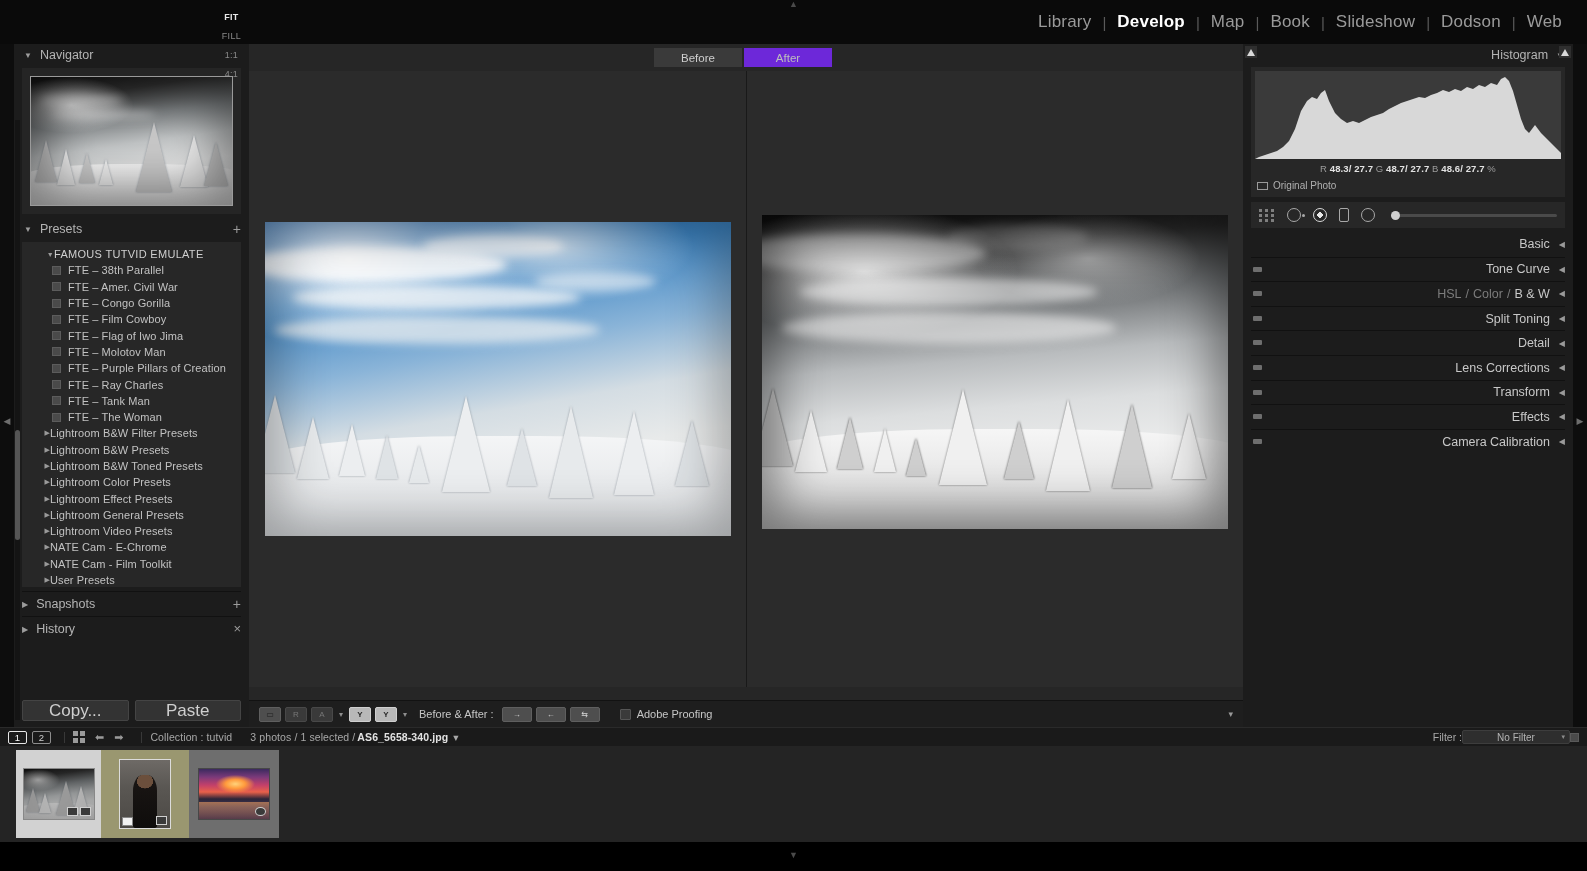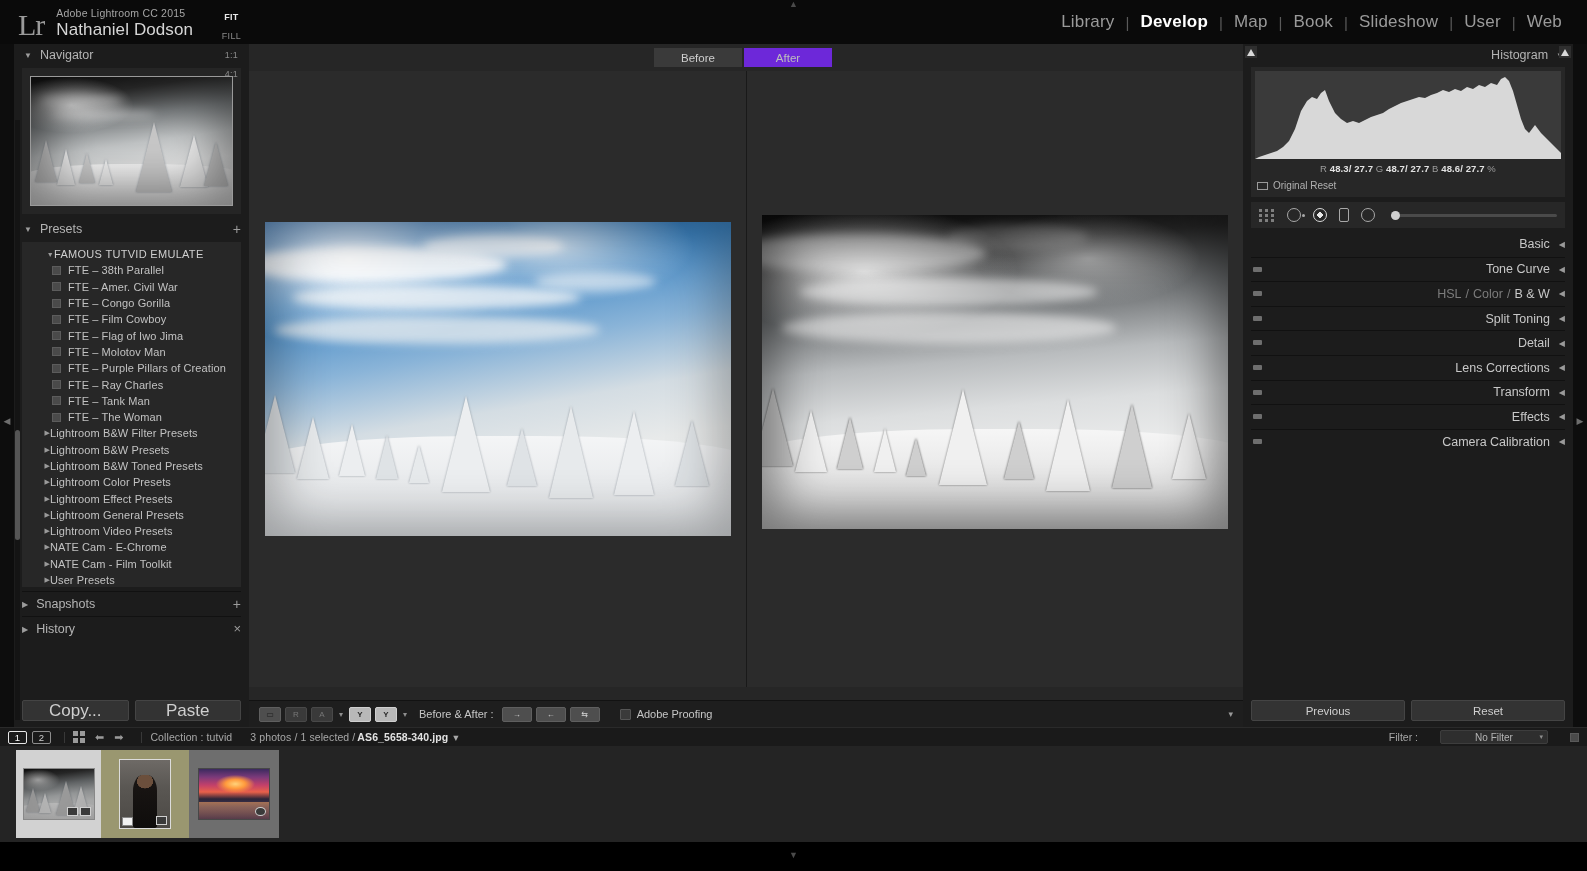--- a/index.html
+++ b/index.html
@@ -240,21 +240,21 @@
     color: #cfcfcf; font-size: 9.5px; display: inline-flex; align-items: center; justify-content: center;
     margin-right: 5px;
   }
   .fs-num.sel { border-color: #e6e6e6; color: #ffffff; }
   .fs-sep { width: 1px; height: 11px; background: #383838; margin: 0 8px; }
   .grid-icon { display: grid; grid-template-columns: repeat(2, 5px); gap: 2px; margin-right: 10px; }
   .grid-icon i { width: 5px; height: 5px; background: #9a9a9a; display: block; }
   .nav-arrow { color: #9a9a9a; font-size: 11px; margin-right: 10px; }
   .fs-text { font-size: 10.5px; color: #a8a8a8; margin-right: 18px; letter-spacing: .1px; }
   .fs-text b { color: #e2e2e2; font-weight: bold; }
-  .fs-filter { margin-left: auto; display: flex; align-items: center; gap: 22px; border-radius: 7px; }
+  .fs-filter { margin-left: auto; display: flex; align-items: center; gap: 0; border-radius: 7px; }
   .fs-filter .lab { font-size: 10.5px; color: #a8a8a8; }
   .fs-select {
     width: 108px; height: 14px; background: #2e2e2e; border: 1px solid #3d3d3d; border-radius: 2px;
     color: #b4b4b4; font-size: 10px; display: flex; align-items: center; justify-content: center;
     position: relative;
   }
   .fs-select .car { position: absolute; right: 4px; font-size: 7px; color: #8e8e8e; }
   .fs-sq { width: 9px; height: 9px; background: #4a4a4a; border: 1px solid #5a5a5a; }
 
   .filmstrip {
@@ -353,39 +353,32 @@
     background: linear-gradient(180deg, rgba(255,170,100,.55), rgba(40,40,70,.7));
   }
 </style>
 </head>
 <body>
 
 <div class="app">
 
   <div class="topbar">
     <div class="topbar-handle">▲</div>
-    <div class="logo-block">
-      <div class="lr-mark">Lr</div>
-      <div class="idblock">
-        <div class="prod">Adobe Lightroom CC 2015</div>
-        <div class="user">Nathaniel Dodson</div>
-      </div>
-    </div>
     <div class="modules">
       <span class="mod">Library</span>
       <span class="sep">|</span>
       <span class="mod active">Develop</span>
       <span class="sep">|</span>
       <span class="mod">Map</span>
       <span class="sep">|</span>
       <span class="mod">Book</span>
       <span class="sep">|</span>
       <span class="mod">Slideshow</span>
       <span class="sep">|</span>
-      <span class="mod">User</span>
+      <span class="mod">Dodson</span>
       <span class="sep">|</span>
       <span class="mod">Web</span>
     </div>
   </div>
 
   <div class="edge-strip l">
     <div class="side-arrow left">◀</div>
   </div>
   <div class="edge-strip r">
     <div class="side-arrow right">▶</div>
@@ -638,21 +631,21 @@
         <span>R</span>
         <b>48.3/ 27.7</b>
         <span>G</span>
         <b>48.7/ 27.7</b>
         <span>B</span>
         <b>48.6/ 27.7</b>
         <span>%</span>
       </div>
       <div class="orig-row">
         <span class="orig-icon"></span>
-        <span>Original Reset</span>
+        <span>Original Photo</span>
       </div>
     </div>
 
     <div class="toolstrip">
       <span class="ts-dots">
           <i></i>
           <i></i>
           <i></i>
           <i></i>
           <i></i>
@@ -712,24 +705,20 @@
       <span class="sw"></span>
       <span>Effects</span>
       <span class="arw">◀</span>
     </div>
     <div class="rp-row">
       <span class="sw"></span>
       <span>Camera Calibration</span>
       <span class="arw">◀</span>
     </div>
 
-    <div class="rp-bottom">
-      <div class="rp-btn">Previous</div>
-      <div class="rp-btn">Reset</div>
-    </div>
   </div>
 
   <div class="fs-bar">
     <span class="fs-num sel">1</span>
     <span class="fs-num">2</span>
     <span class="fs-sep"></span>
     <span class="grid-icon">
         <i></i>
         <i></i>
         <i></i>

